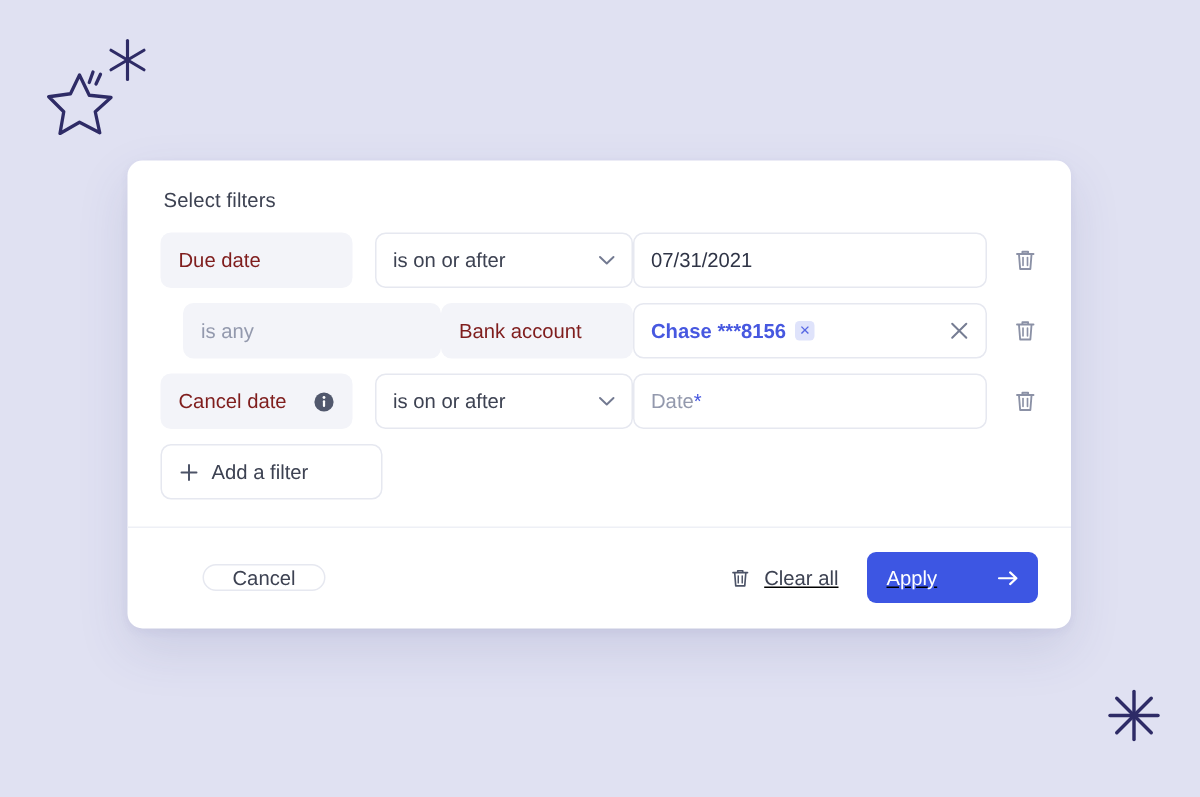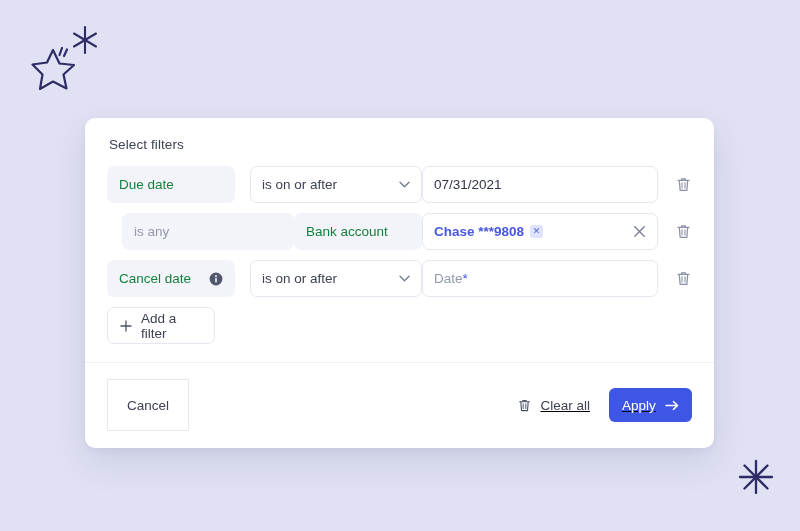--- a/index.html
+++ b/index.html
@@ -21,21 +21,21 @@
     pointer-events: none;
   }
   #deco-star-big { left: 30px; top: 44px; }
   #deco-sparkle-small { left: 70px; top: 24px; }
   #deco-sparkle-corner { left: 738px; top: 459px; }
 
   
   .card {
     position: absolute;
     left: 85px;
-    top: 118px;
+    top: 107px;
     width: 629px;
     background: #ffffff;
     border-radius: 10px;
     box-shadow: 0 14px 34px rgba(61, 68, 130, 0.13),
                 0 2px 6px rgba(61, 68, 130, 0.06);
   }
 
   .card-body {
     padding: 19px 22px 18px 22px;
   }
@@ -60,21 +60,21 @@
     border-radius: 7px;
     display: flex;
     align-items: center;
     font-size: 13.5px;
   }
 
   
   .fld-name {
     width: 128px;
     background: #f3f4f9;
-    color: #15803d;
+    color: #7f1d1d;
     padding: 0 12px;
     justify-content: space-between;
   }
   .fld-name .lbl { white-space: nowrap; }
 
   
   .fld-op {
     width: 172px;
     margin-left: 15px;
     background: #ffffff;
@@ -152,21 +152,21 @@
   .chev {
     width: 11px;
     height: 7px;
     flex: 0 0 auto;
   }
 
   
   .add-filter {
     height: 37px;
     box-sizing: border-box;
-    width: 108px;
+    width: 148px;
     border: 1px solid #e6e8f0;
     background: #fff;
     border-radius: 7px;
     display: flex;
     align-items: center;
     gap: 9px;
     padding: 0 12px;
     font-size: 13.5px;
     color: #3d4252;
     cursor: pointer;
@@ -183,50 +183,51 @@
     height: 1px;
     background: #eef0f6;
     width: 100%;
   }
   .card-footer {
     display: flex;
     align-items: center;
     padding: 16px 22px 17px 22px;
   }
   .btn-cancel {
-    height: 52px;
+    height: 18px;
     padding: 0 19px;
     border: 1px solid #e6e8f0;
     background: #ffffff;
-    border-radius: 0;
+    border-radius: 17px;
     font-size: 13.5px;
     color: #3d4252;
     font-family: "Liberation Sans", sans-serif;
     cursor: pointer;
+    margin-left: 28px;
   }
   .footer-right {
     margin-left: auto;
     display: flex;
     align-items: center;
     gap: 19px;
     text-decoration: underline;
   }
   .clear-all {
     display: flex;
     align-items: center;
     gap: 8px;
     font-size: 13.5px;
     color: #3d4252;
     cursor: pointer;
   }
   .clear-all-icon { width: 15px; height: 15px; flex: 0 0 auto; }
 
   .btn-apply {
     height: 34px;
-    width: 83px;
+    width: 114px;
     background: #3d56e3;
     border: none;
     border-radius: 6px;
     color: #ffffff;
     font-size: 13.5px;
     font-family: "Liberation Sans", sans-serif;
     display: flex;
     align-items: center;
     justify-content: space-between;
     padding: 0 13px;
@@ -295,21 +296,21 @@
       <div class="fld fld-op disabled">
         <span>is any</span>
       </div>
 
       <div class="fld fld-name">
         <span class="lbl">Bank account</span>
       </div>
 
       <div class="fld fld-val">
         <span class="chip">
-          <span>Chase ***9808</span>
+          <span>Chase ***8156</span>
           <span class="chip-x">✕</span>
         </span>
         <svg class="clear-x" viewBox="0 0 13 13">
           <path d="M1.8 1.8 L11.2 11.2 M11.2 1.8 L1.8 11.2" stroke="#767d93" stroke-width="1.35" stroke-linecap="round"></path>
         </svg>
       </div>
 
       <svg class="row-trash" viewBox="0 0 17 17">
         <path d="M3 4.3 H14" stroke="#8b91a6" stroke-width="1.25" stroke-linecap="round"></path>
         <path d="M6.6 4.3 V2.8 H10.4 V4.3" fill="none" stroke="#8b91a6" stroke-width="1.25" stroke-linejoin="round"></path>

